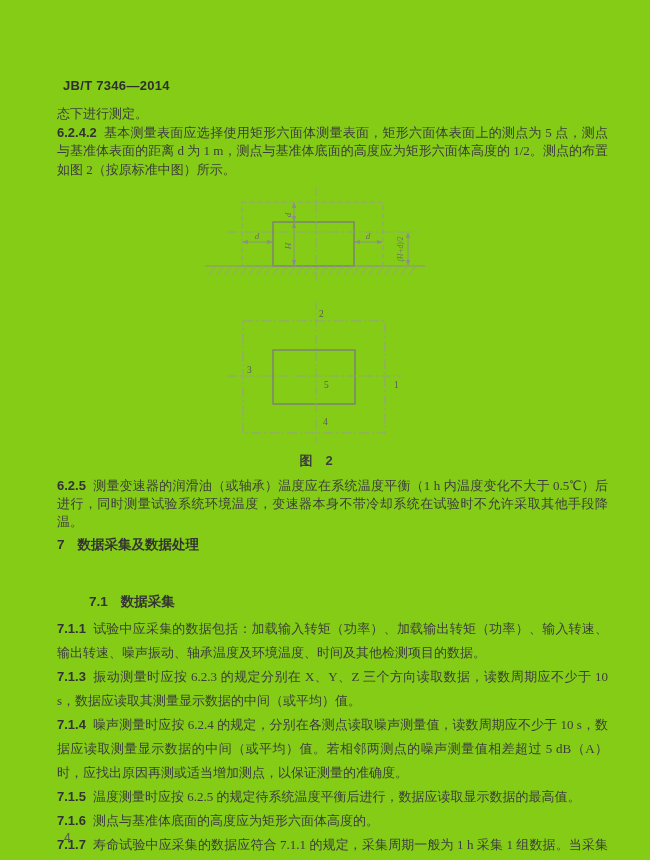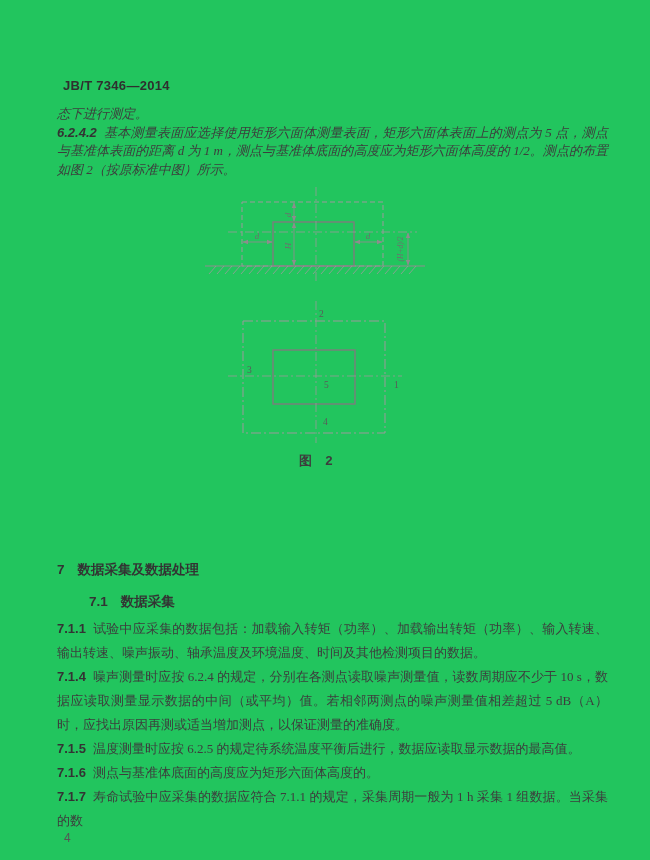--- a/index.html
+++ b/index.html
@@ -1,19 +1,19 @@
 <!DOCTYPE html>
 <html><head>
 <meta charset="utf-8">
 <style>
   * { margin:0; padding:0; box-sizing:border-box; }
   html,body { background:#e8e8e8; }
   .page {
     position:relative; width:650px; height:860px; margin:0 auto;
-    background:#22c55e; overflow:hidden;
+    background:#84cc16; overflow:hidden;
     font-family:"Liberation Serif", serif; color:#3d3d3d;
   }
   .doc-header {
     position:absolute; left:63px; top:78px;
     font-family:"Liberation Sans", sans-serif; font-weight:bold;
     font-size:13px; color:#2f2f2f; letter-spacing:0.3px;
   }
   .body-text {
     position:absolute; left:57px; width:551px;
     font-size:13px; line-height:18.5px; text-align:justify;
@@ -25,42 +25,42 @@
   }
   .section-heading {
     position:absolute; left:57px;
     font-family:"Liberation Sans", sans-serif; font-weight:bold;
     font-size:13.5px; color:#333;
   }
   .section-heading .h-num { margin-right:13px; }
   .fig-caption {
     position:absolute; left:256px; top:452px; width:120px;
     text-align:center; font-size:13px; color:#3d3d3d;
-    font-family:Liberation Mono, monospace; font-weight:bold;
+    font-family:Liberation Sans, sans-serif; font-weight:bold;
   }
   .page-number {
     position:absolute; left:64px; top:831px;
     font-size:12px; color:#555;
     font-family:"Liberation Sans", sans-serif;
   }
   .fig { position:absolute; }
   svg text {
     font-family:"Liberation Serif", serif; font-style:italic;
     fill:#6e6e6e;
   }
   svg .pt-label { font-style:normal; fill:#5a5a5a; }
 </style>
 </head>
 <body>
 
 <div class="page">
 
   <div class="doc-header">JB/T 7346—2014</div>
 
-  <div class="body-text" style="top:105px;font-style:italic;">
+  <div class="body-text" style="top:105px;">
     <div>态下进行测定。</div>
     <div><span class="clause-num">6.2.4.2</span><span>基本测量表面应选择使用矩形六面体测量表面，矩形六面体表面上的测点为 5 点，测点与基准体表面的距离 d 为 1 m，测点与基准体底面的高度应为矩形六面体高度的 1/2。测点的布置如图 2（按原标准中图）所示。</span></div>
   </div>
 
   <svg class="fig" style="left:195px; top:186px;" width="240" height="104" viewBox="0 0 240 104">
     <defs>
       <marker id="arr" viewBox="0 0 10 10" refX="9" refY="5" markerWidth="6.5" markerHeight="6.5" orient="auto-start-reverse">
         <path d="M0,1 L10,5 L0,9 z" fill="#8d8d8d"></path>
       </marker>
     </defs>
@@ -130,31 +130,33 @@
     <text class="pt-label" x="97" y="19" font-size="9.5">2</text>
     <text class="pt-label" x="25" y="75" font-size="9.5">3</text>
     <text class="pt-label" x="102" y="90" font-size="9.5">5</text>
     <text class="pt-label" x="172" y="90" font-size="9.5">1</text>
     <text class="pt-label" x="101" y="127" font-size="9.5">4</text>
   </svg>
 
   <div class="fig-caption">图　2</div>
 
   <div class="body-text" style="top:477px; line-height:18px;">
+    <div><span class="clause-num">6.2.5</span><span>测量变速器的润滑油（或轴承）温度应在系统温度平衡（1 h 内温度变化不大于 0.5℃）后进行，同时测量试验系统环境温度，变速器本身不带冷却系统在试验时不允许采取其他手段降温。</span></div>
   </div>
 
-  <div class="section-heading" style="top:561px;">
+  <div class="section-heading" style="top:536px;">
     <span class="h-num">7</span><span>数据采集及数据处理</span>
   </div>
   <div class="section-heading" style="top:593px;margin-left:32px;">
     <span class="h-num">7.1</span><span>数据采集</span>
   </div>
 
   <div class="body-text" style="top:617px; line-height:24px;">
     <div><span class="clause-num">7.1.1</span><span>试验中应采集的数据包括：加载输入转矩（功率）、加载输出转矩（功率）、输入转速、输出转速、噪声振动、轴承温度及环境温度、时间及其他检测项目的数据。</span></div>
+    <div><span class="clause-num">7.1.3</span><span>振动测量时应按 6.2.3 的规定分别在 X、Y、Z 三个方向读取数据，读数周期应不少于 10 s，数据应读取其测量显示数据的中间（或平均）值。</span></div>
     <div><span class="clause-num">7.1.4</span><span>噪声测量时应按 6.2.4 的规定，分别在各测点读取噪声测量值，读数周期应不少于 10 s，数据应读取测量显示数据的中间（或平均）值。若相邻两测点的噪声测量值相差超过 5 dB（A）时，应找出原因再测或适当增加测点，以保证测量的准确度。</span></div>
     <div><span class="clause-num">7.1.5</span><span>温度测量时应按 6.2.5 的规定待系统温度平衡后进行，数据应读取显示数据的最高值。</span></div>
     <div><span class="clause-num">7.1.6</span><span>测点与基准体底面的高度应为矩形六面体高度的。</span></div>
     <div><span class="clause-num">7.1.7</span><span>寿命试验中应采集的数据应符合 7.1.1 的规定，采集周期一般为 1 h 采集 1 组数据。当采集的数</span></div>
   </div>
 
   <div class="page-number">4</div>
 
 </div>
 

